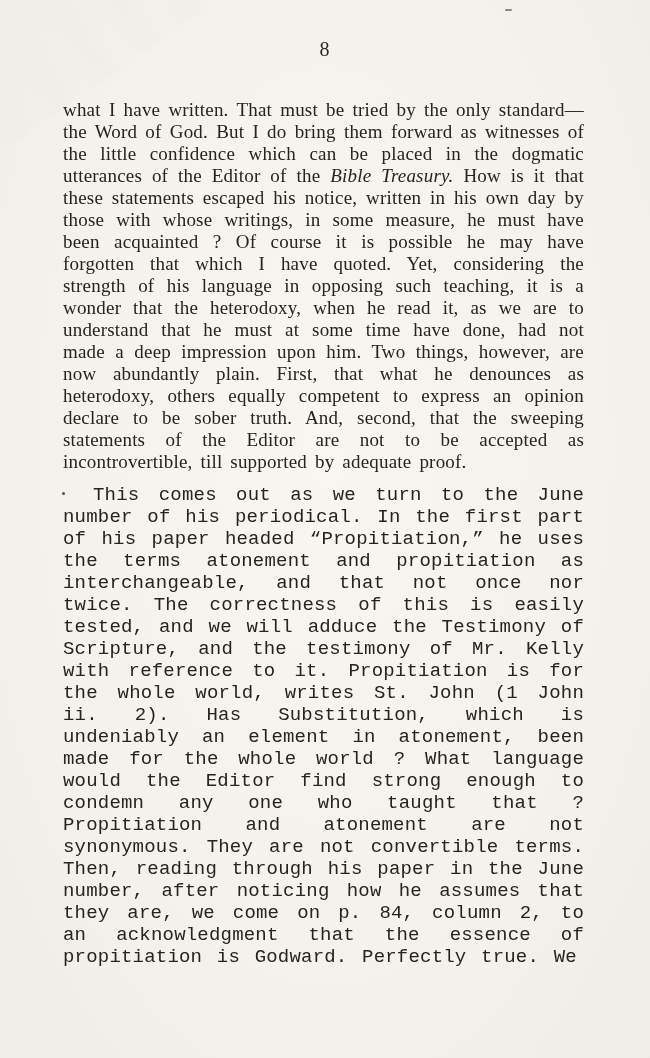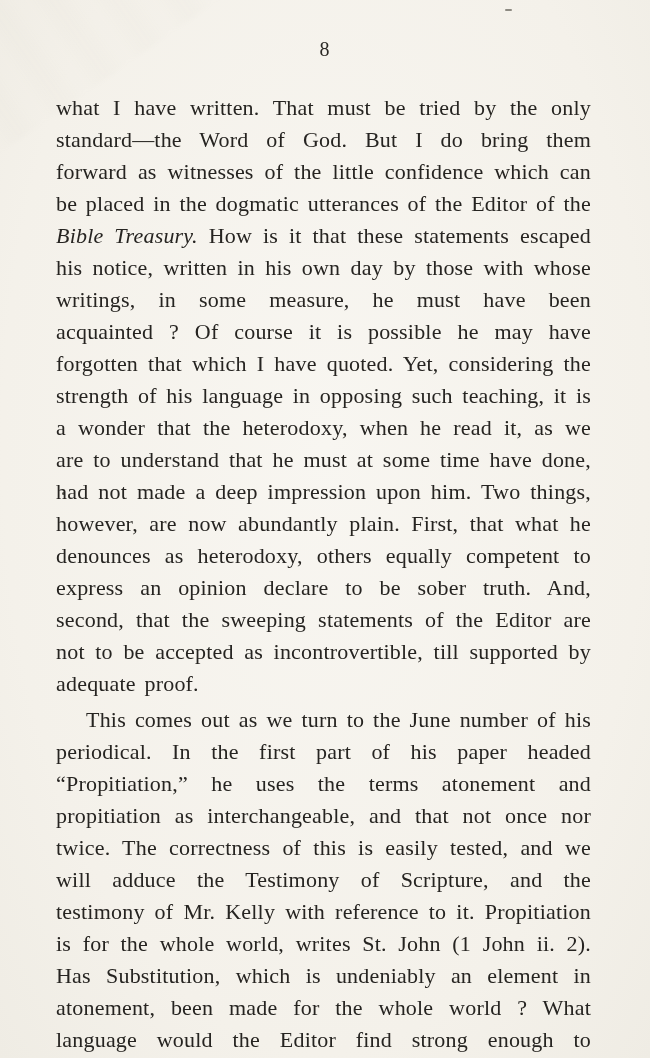--- a/index.html
+++ b/index.html
@@ -46,30 +46,31 @@
     letter-spacing: 1px;
     color: #2c2a26;
   }
   .text-block {
     position: absolute;
     top: 88px;
     left: 52px;
     width: 543px;
   }
   .para {
-    margin: 4px;
-    font-size: 22px;
-    line-height: 32px;
+    margin: 11px;
+    font-size: 19px;
+    line-height: 22px;
     text-align: justify;
     word-spacing: 3px;
     letter-spacing: 0.2px;
     color: #262421;
   }
   .para.indent {
     text-indent: 30px;
+    font-family: Liberation Mono, monospace;
   }
   .italic {
     font-style: italic;
   }
   .artifact-dash {
     position: absolute;
     top: 9px;
     left: 505px;
     width: 7px;
     height: 2px;

